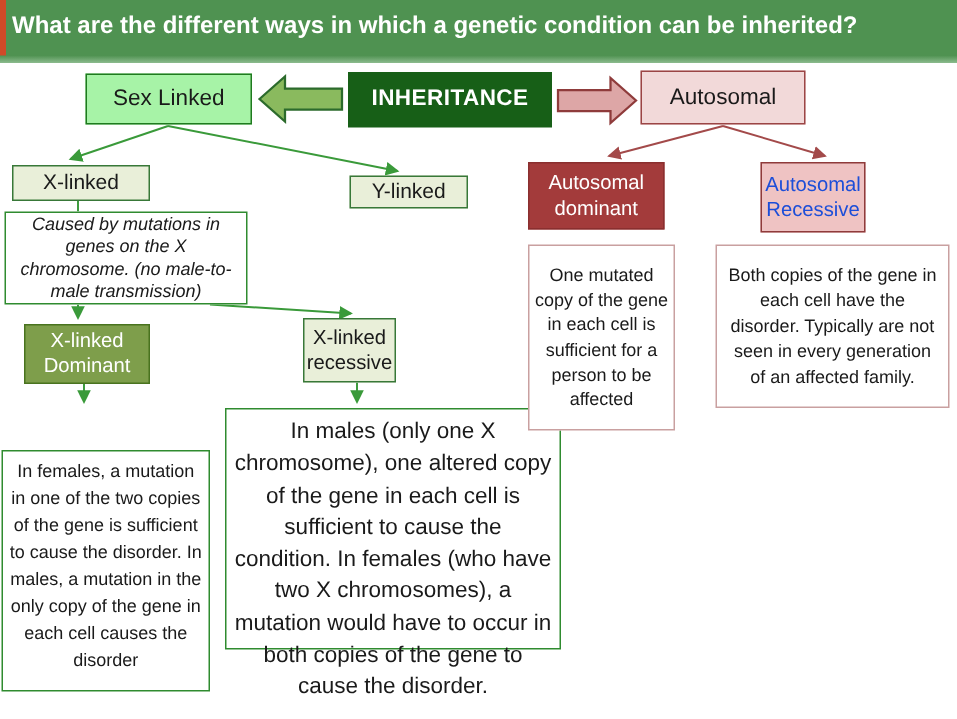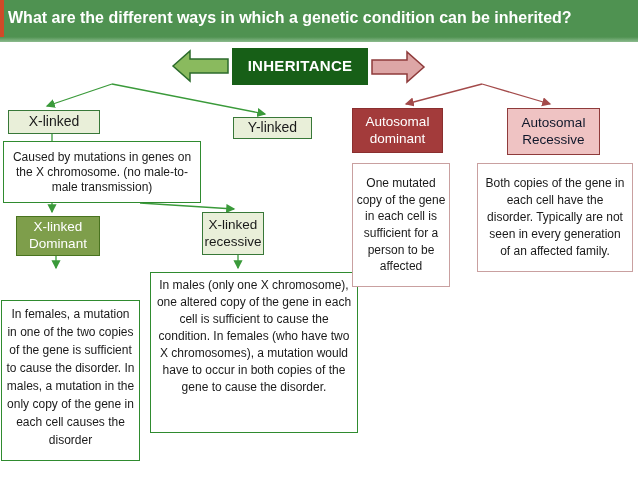--- a/index.html
+++ b/index.html
@@ -20,27 +20,27 @@
   
   .box{
     position:absolute;box-sizing:border-box;display:flex;align-items:center;justify-content:center;
     text-align:center;line-height:1.25;
   }
   #sex-linked{left:57px;top:49px;width:111px;height:34px;background:#a7f3a7;border:1.5px solid #1f7a1f;font-size:15px;}
   #inheritance{left:232px;top:48px;width:136px;height:37px;background:#175f17;color:#fff;font-weight:bold;font-size:15px;letter-spacing:.3px;}
   #autosomal{left:427px;top:47px;width:110px;height:36px;background:#f2d9d9;border:1.5px solid #9b4545;font-size:15px;}
   #x-linked{left:8px;top:110px;width:92px;height:24px;background:#e9efd9;border:1.5px solid #387838;font-size:14px;}
   #y-linked{left:233px;top:117px;width:79px;height:22px;background:#e9efd9;border:1.5px solid #387838;font-size:14px;}
-  #caused-note{left:3px;top:141px;width:198px;height:62px;background:#fff;border:1.5px solid #2f8b2f;font-size:12px;padding:2px 4px;}
+  #caused-note{left:3px;top:141px;width:162px;height:62px;background:#fff;border:1.5px solid #2f8b2f;font-size:12px;padding:2px 4px;font-style:italic;}
   #x-dominant{left:16px;top:216px;width:84px;height:40px;background:#7e9e4b;border:1.5px solid #49731f;color:#fff;font-size:13.5px;}
   #x-recessive{left:202px;top:212px;width:62px;height:43px;background:#e9efd9;border:1.5px solid #387838;font-size:13.5px;}
   #desc-x-dominant{left:1px;top:272px;width:139px;height:161px;background:#fff;border:1.5px solid #2f8b2f;font-size:12px;padding:4px 4px;align-items:flex-start;line-height:1.5;margin-top:28px;}
-  #desc-x-recessive{left:150px;top:272px;width:208px;height:161px;background:#fff;border:1.5px solid #2f8b2f;font-size:12px;padding:4px 5px;align-items:flex-start;line-height:1.42;}
+  #desc-x-recessive{left:150px;top:272px;width:224px;height:161px;background:#fff;border:1.5px solid #2f8b2f;font-size:15px;padding:4px 5px;align-items:flex-start;line-height:1.42;}
   #auto-dominant{left:352px;top:108px;width:91px;height:45px;background:#a33b3b;border:1px solid #8a2f2f;color:#fff;font-size:13.5px;}
-  #auto-recessive{left:507px;top:108px;width:93px;height:47px;background:#efc3c3;border:1.5px solid #8f3b3b;color:#0f172a;font-size:13.5px;}
+  #auto-recessive{left:507px;top:108px;width:70px;height:47px;background:#efc3c3;border:1.5px solid #8f3b3b;color:#1d4ed8;font-size:13.5px;}
   #desc-auto-dominant{left:352px;top:163px;width:98px;height:124px;background:#fff;border:1px solid #c9a0a0;font-size:12px;padding:4px 3px;line-height:1.38;}
   #desc-auto-recessive{left:477px;top:163px;width:156px;height:109px;background:#fff;border:1px solid #c9a0a0;font-size:12px;padding:20px 5px;line-height:1.42;}
   
   #links{position:absolute;left:0;top:0;width:638px;height:479px;pointer-events:none;}
 </style>
 </head>
 <body>
 
 <div id="canvas">
 
@@ -71,21 +71,23 @@
       <line x1="56" y1="256" x2="56" y2="268" marker-end="url(#ag)"></line>
       <line x1="238" y1="255" x2="238" y2="268" marker-end="url(#ag)"></line>
     </g>
 
     <g stroke="#a34a4a" stroke-width="1.3" fill="none">
       <line x1="482" y1="84" x2="406" y2="104" marker-end="url(#ar)"></line>
       <line x1="482" y1="84" x2="550" y2="104" marker-end="url(#ar)"></line>
     </g>
   </svg>
 
+  <div class="box" id="sex-linked">Sex Linked</div>
   <div class="box" id="inheritance">INHERITANCE</div>
+  <div class="box" id="autosomal">Autosomal</div>
 
   <div class="box" id="x-linked">X-linked</div>
   <div class="box" id="y-linked">Y-linked</div>
   <div class="box" id="caused-note">Caused by mutations in genes on the X chromosome. (no male-to-male transmission)</div>
 
   <div class="box" id="x-dominant">X-linked Dominant</div>
   <div class="box" id="x-recessive">X-linked recessive</div>
 
   <div class="box" id="desc-x-dominant">In females, a mutation in one of the two copies of the gene is sufficient to cause the disorder. In males, a mutation in the only copy of the gene in each cell causes the disorder</div>
   <div class="box" id="desc-x-recessive">In males (only one X chromosome), one altered copy of the gene in each cell is sufficient to cause the condition. In females (who have two X chromosomes), a mutation would have to occur in both copies of the gene to cause the disorder.</div>

